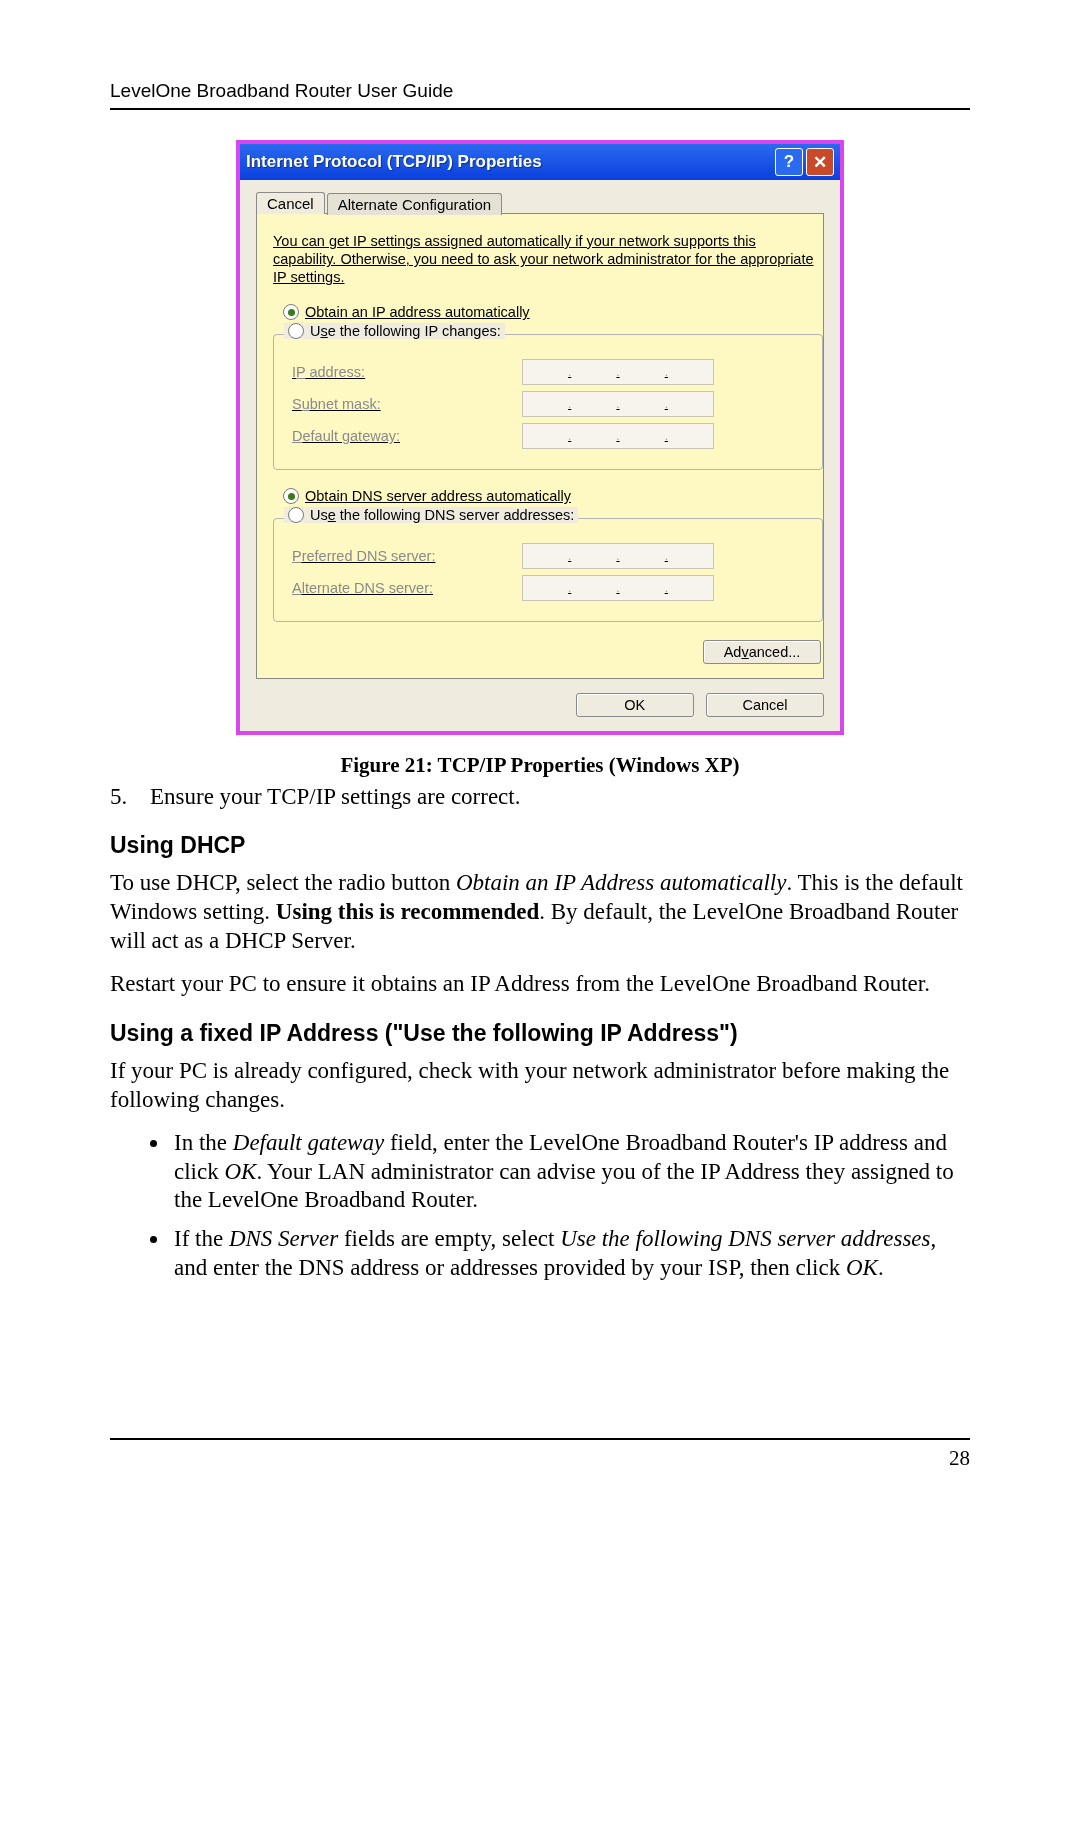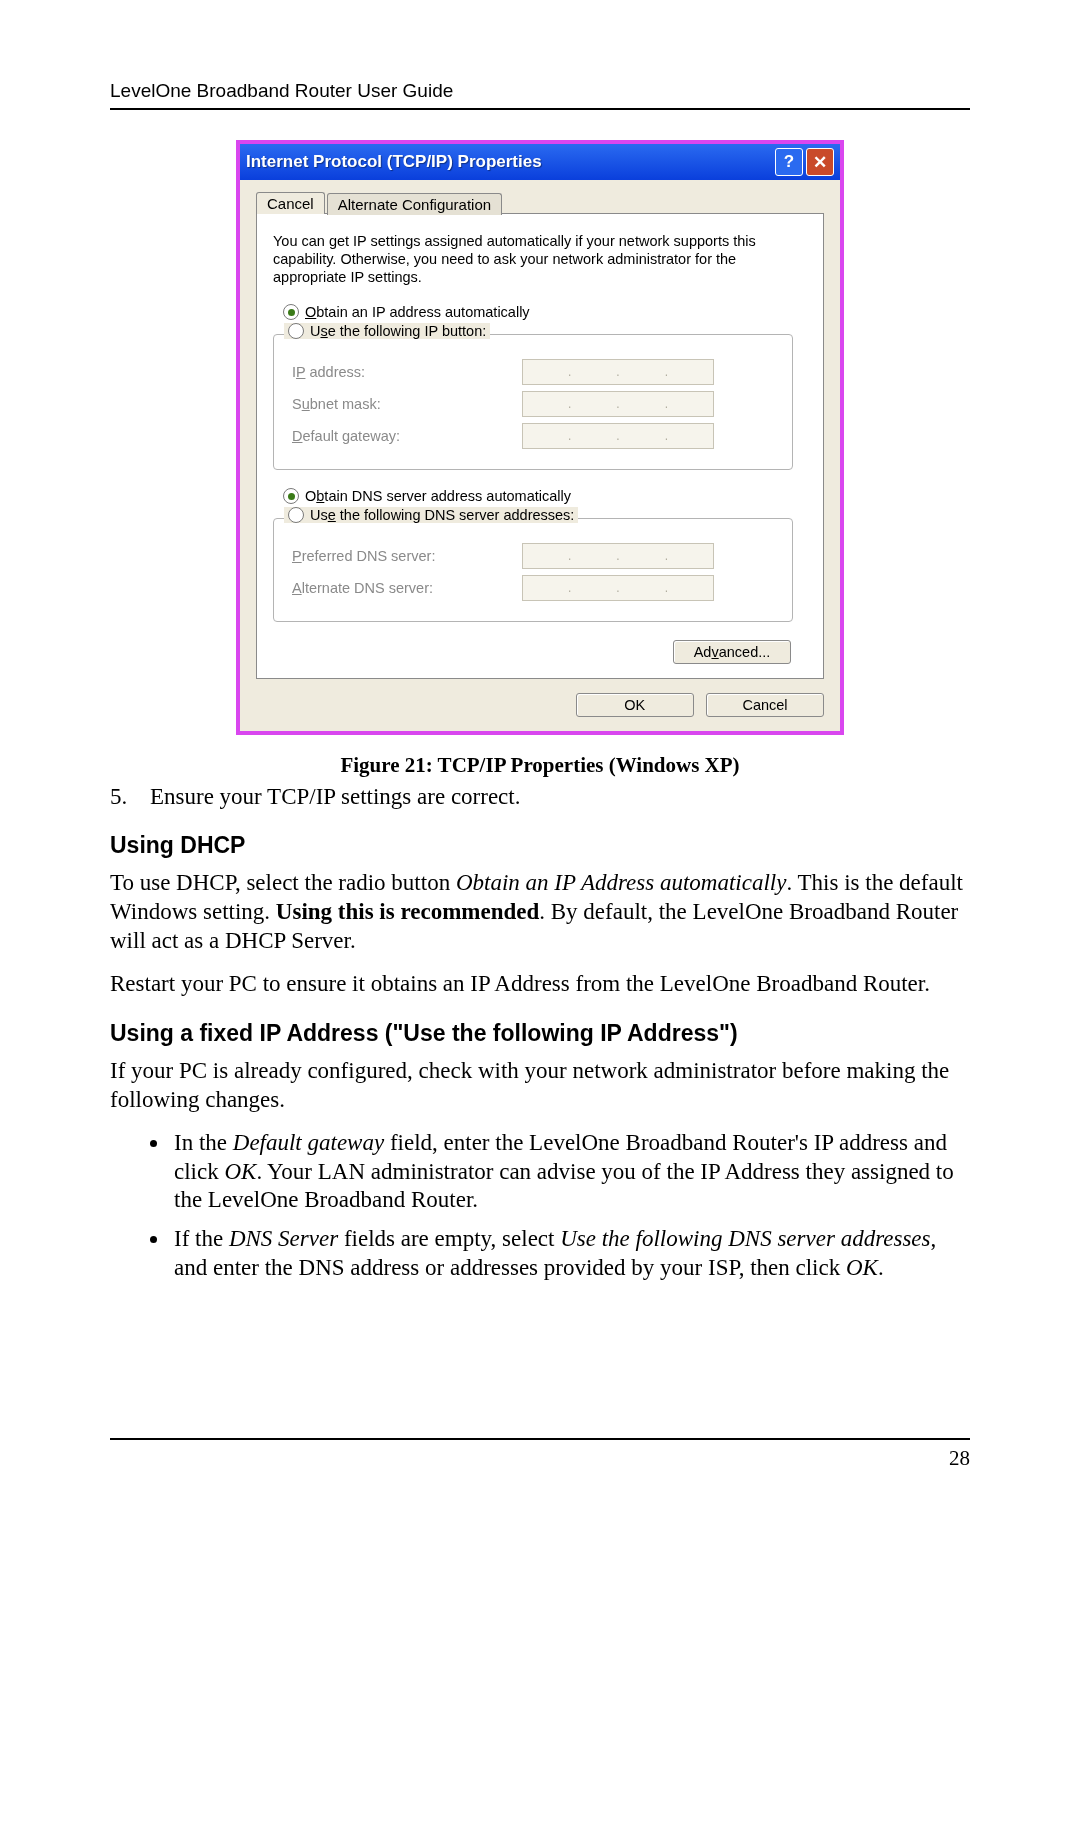--- a/index.html
+++ b/index.html
@@ -90,22 +90,23 @@
     z-index: 2;
   }
   .tab.inactive {
     background: #e5e1d4;
     position: relative;
     z-index: 0;
     top: 1px;
   }
   .panel {
     border: 1px solid #8a8a8a;
-    background: #ffffff;
-    padding: 12px 30px 14px 16px;
+    background: #fef9c3;
+    padding: 12px 0 14px 16px;
+    text-decoration: underline;
   }
   .desc {
     font-size: 14.5px;
     line-height: 1.25;
     margin: 6px 0 18px 0;
   }
   .group {
     position: relative;
     border: 1px solid #b4b4b4;
     border-radius: 4px;
@@ -260,21 +261,21 @@
           <div class="desc">You can get IP settings assigned automatically if your network supports this capability. Otherwise, you need to ask your network administrator for the appropriate IP settings.</div>
 
           <div class="radio-line" style="margin-left:10px;">
             <span class="radio checked"></span>
             <span><span class="u">O</span><span>btain an IP address automatically</span></span>
           </div>
 
           <div class="group">
             <div class="group-legend">
               <span class="radio"></span>
-              <span><span>U</span><span class="u">s</span><span>e the following IP button:</span></span>
+              <span><span>U</span><span class="u">s</span><span>e the following IP changes:</span></span>
             </div>
             <div class="form-row">
               <div class="form-label"><span>I</span><span class="u">P</span><span> address:</span></div>
               <div class="ip-input">
                   <span>.</span>
                   <span>.</span>
                   <span>.</span>
                 </div>
             </div>
             <div class="form-row">

